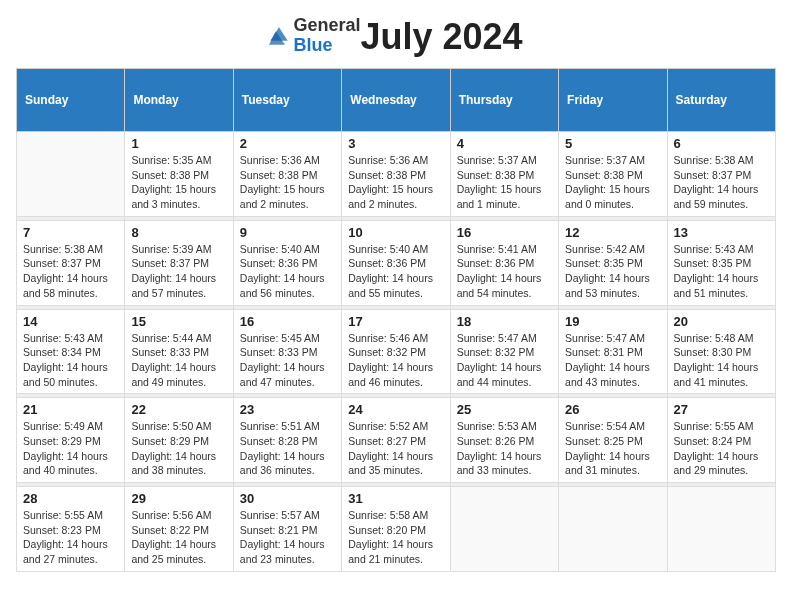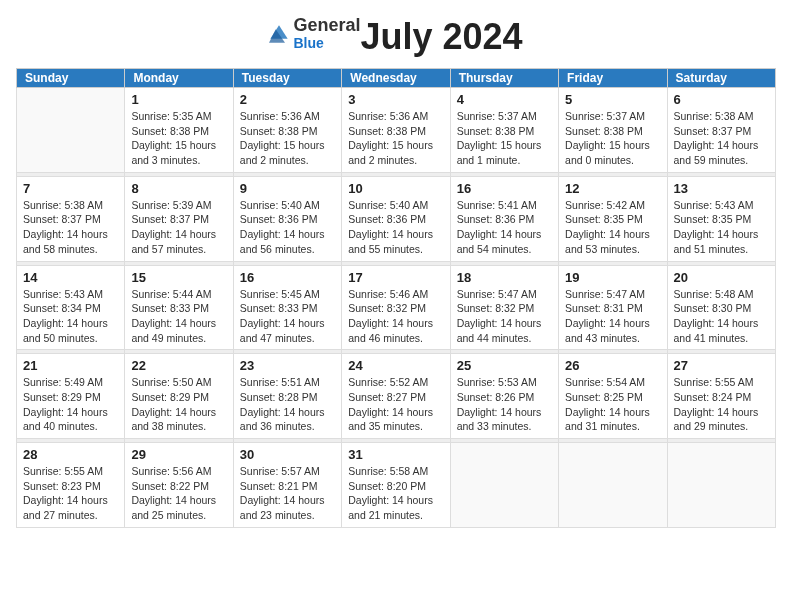--- a/index.html
+++ b/index.html
@@ -44,21 +44,21 @@
     }
     .calendar {
       width: 100%;
       border-collapse: collapse;
       font-size: 11px;
     }
     .calendar th {
       background: #2a7abf;
       color: #fff;
       text-align: left;
-      padding: 2px 8px;
+      padding: 24px 8px;
       font-size: 12px;
       font-weight: bold;
       border: 1px solid #ccc;
     }
     .calendar td {
       vertical-align: top;
       border: 1px solid #ddd;
       padding: 4px 6px;
       width: 108px;
       min-height: 80px;
@@ -89,21 +89,21 @@
 <body>
 
 <div class="header">
   <div class="logo">
     <svg class="logo-icon" viewBox="0 0 30 30" xmlns="http://www.w3.org/2000/svg">
       <polygon points="15,2 28,22 2,22" fill="#2a7abf" opacity="0.85"></polygon>
       <polygon points="10,8 24,28 0,28" fill="#1a5a9a" opacity="0.7"></polygon>
     </svg>
     <div class="logo-text">
       <span style="font-size:18px;font-weight:bold;color:#333;">General</span>
-      <span style="font-size:14px;font-weight:bold;color:#1a73c9;">Blue</span>
+      <span style="font-size:18px;font-weight:bold;color:#1a73c9;">Blue</span>
     </div>
   </div>
   <div class="title-block">
     <div class="month-year">July 2024</div>
   </div>
 </div>
 
 <table class="calendar">
   <thead>
     <tr>

